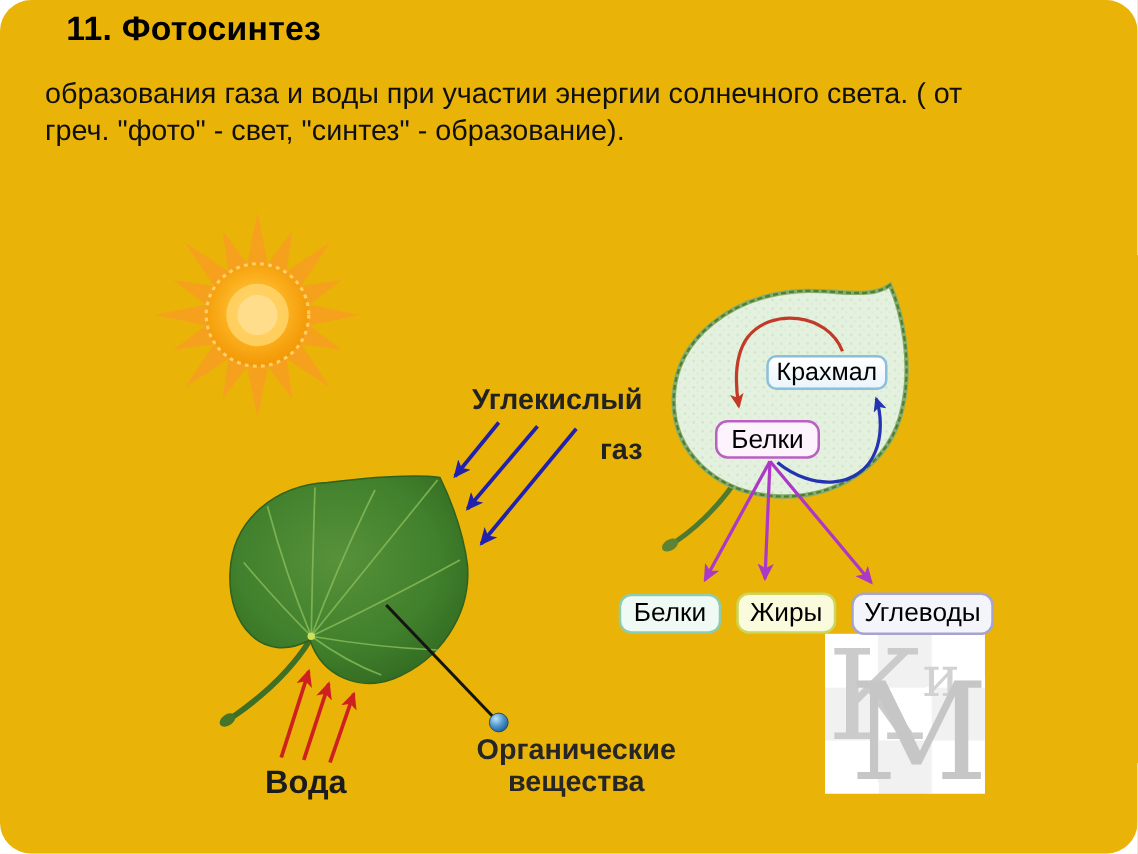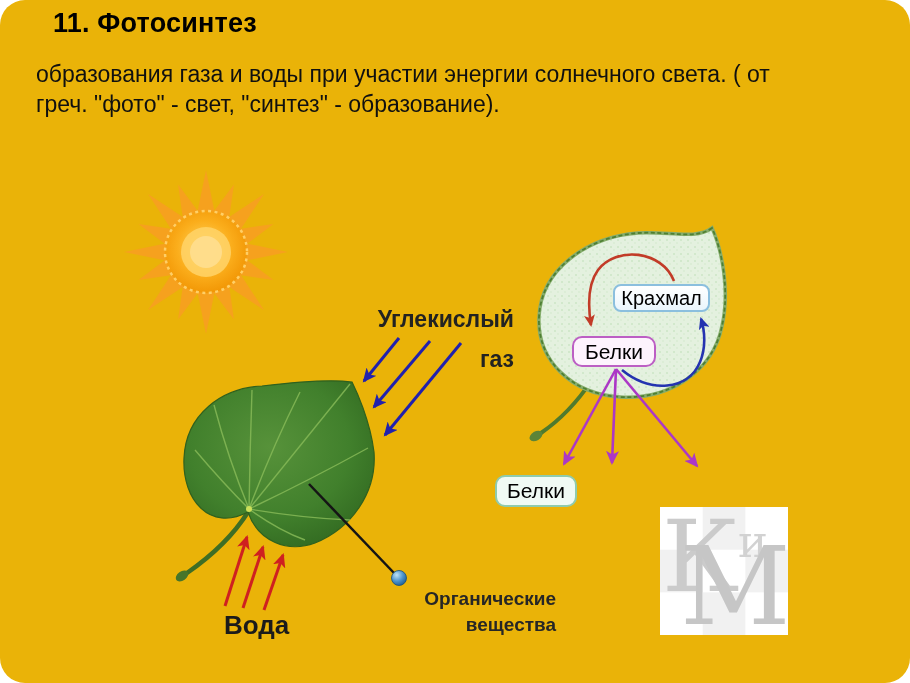--- a/index.html
+++ b/index.html
@@ -15,22 +15,22 @@
     position:absolute;left:36px;top:59px;width:820px;font-size:23px;line-height:30px;color:#101010;
   }
   .definition .line{display:block;}
   .term{color:#c00000;font-weight:700;}
   .bold{font-weight:400;}
   .diagram-svg{position:absolute;left:0;top:0;width:910px;height:683px;}
   .diag-label{
     position:absolute;font-weight:700;color:#222;white-space:pre-line;
   }
   .label-co2{left:330px;top:299px;width:184px;text-align:right;font-size:23px;line-height:40px;}
-  .label-water{left:224px;top:610px;font-size:26px;color:#1b1b1b;}
-  .label-organic{left:366px;top:586px;width:190px;text-align:right;font-size:19px;line-height:26px;color:#262626;}
+  .label-water{left:212px;top:610px;font-size:26px;color:#1b1b1b;}
+  .label-organic{left:366px;top:586px;width:190px;text-align:center;font-size:23px;line-height:26px;color:#262626;}
   .node-box{
     position:absolute;box-sizing:border-box;display:flex;align-items:center;justify-content:center;
     border-radius:10px;color:#000;background:#fff;
   }
   .box-starch{left:613px;top:284px;width:97px;height:28px;border:2px solid #8bbfde;border-radius:8px;
     background:linear-gradient(#ffffff,#eaf5fc);font-size:20px;}
   .box-sugar{left:572px;top:336px;width:84px;height:31px;border:2.5px solid #bc5fc4;background:#fdf3fd;font-size:21px;}
   .box-proteins{left:495px;top:475px;width:82px;height:32px;border:2.5px solid #8fcbad;background:#f0faf4;font-size:21px;}
   .box-fats{left:589px;top:474px;width:80px;height:33px;border:2.5px solid #cbd65a;background:#fafbdc;font-size:21px;}
   .box-carbs{left:681px;top:474px;width:114px;height:34px;border:2.5px solid #a5a3d0;background:#f4f4fb;font-size:21px;}
@@ -193,14 +193,16 @@
 
   <div class="diag-label label-co2">Углекислый
 газ</div>
   <div class="diag-label label-water">Вода</div>
   <div class="diag-label label-organic">Органические
 вещества</div>
 
   <div class="node-box box-starch">Крахмал</div>
   <div class="node-box box-sugar">Белки</div>
   <div class="node-box box-proteins">Белки</div>
+  <div class="node-box box-fats">Жиры</div>
+  <div class="node-box box-carbs">Углеводы</div>
 
 </div>
 
 </body></html>

